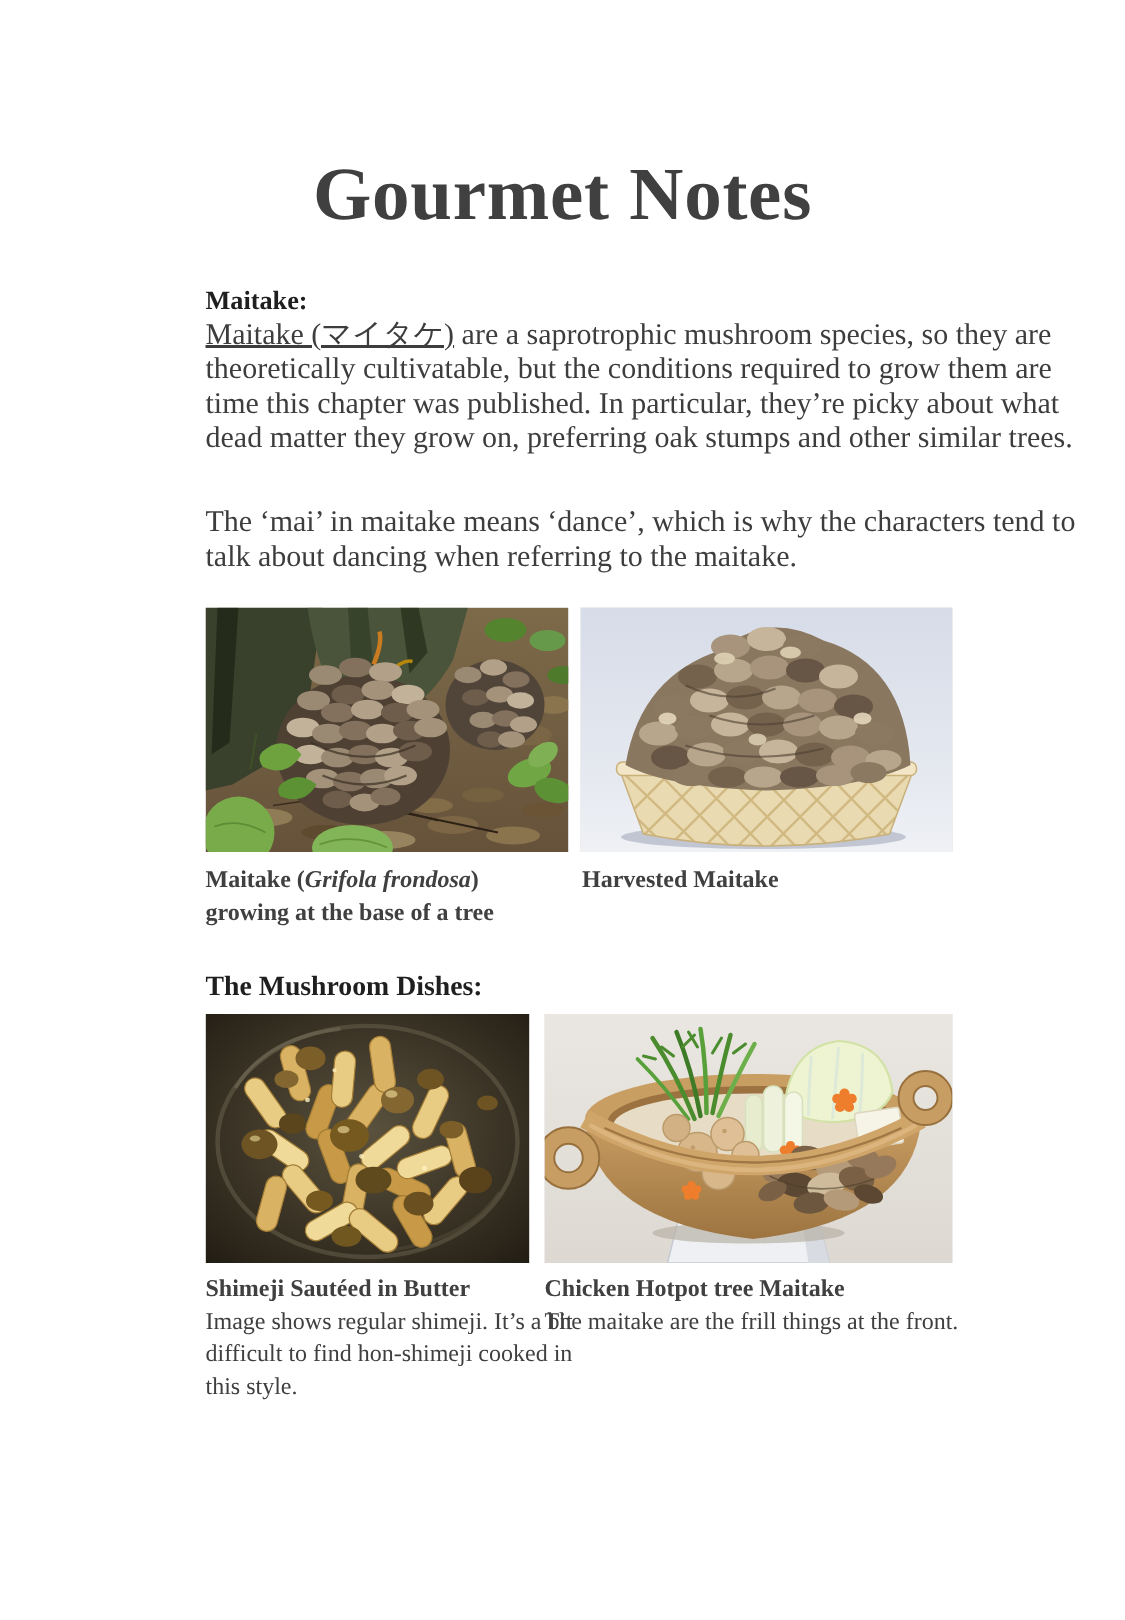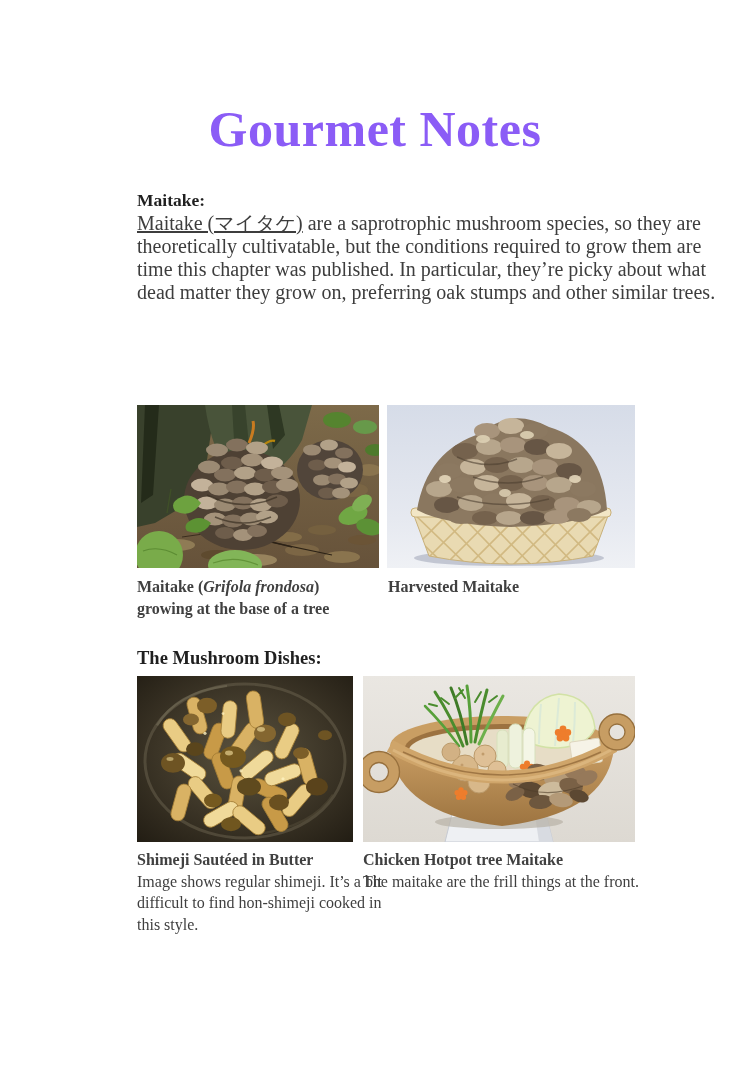--- a/index.html
+++ b/index.html
@@ -1,19 +1,19 @@
 <!DOCTYPE html>
 <html><head>
 <meta charset="utf-8">
 <style>
   html,body{margin:0;padding:0;background:#ffffff;}
   .page{position:relative;width:750px;height:1080px;background:#ffffff;overflow:hidden;
         font-family:"Liberation Serif","DejaVu Serif",serif;color:#3d3d3d;}
   .title{position:absolute;top:99px;left:0;width:750px;text-align:center;
-         font-size:50px;line-height:60px;font-weight:bold;color:#8b5cf6;letter-spacing:0.5px;}
+         font-size:50px;line-height:60px;font-weight:bold;color:#404040;letter-spacing:0.5px;}
   .h-bold{position:absolute;left:137px;font-size:17.5px;font-weight:bold;color:#1f1f1f;
           line-height:23px;white-space:nowrap;}
   #heading1{top:189px;}
   #heading2{top:647px;font-size:18.5px;}
   .para{position:absolute;left:137px;font-size:20px;line-height:23px;color:#3d3d3d;white-space:nowrap;}
   #para1{top:212px;}
   #para2{top:337px;}
   .para div{height:23px;}
   .underlined{text-decoration:underline;}
   .fig{position:absolute;overflow:hidden;background:#ddd;}
@@ -40,20 +40,22 @@
   <div class="h-bold" id="heading1">Maitake:</div>
 
   <div class="para" id="para1">
     <div><span class="underlined">Maitake (マイタケ)</span><span> are a saprotrophic mushroom species, so they are</span></div>
     <div>theoretically cultivatable, but the conditions required to grow them are</div>
     <div>time this chapter was published. In particular, they’re picky about what</div>
     <div>dead matter they grow on, preferring oak stumps and other similar trees.</div>
   </div>
 
   <div class="para" id="para2">
+    <div>The ‘mai’ in maitake means ‘dance’, which is why the characters tend to</div>
+    <div>talk about dancing when referring to the maitake.</div>
   </div>
 
   <div class="fig" id="fig-a">
     <svg viewBox="0 0 242 163" preserveAspectRatio="none">
       <defs>
         <linearGradient id="litterG" x1="0" y1="0" x2="0" y2="1">
           <stop offset="0" stop-color="#7d6a49"></stop>
             <stop offset="1" stop-color="#66523a"></stop>
         </linearGradient>
       </defs>

